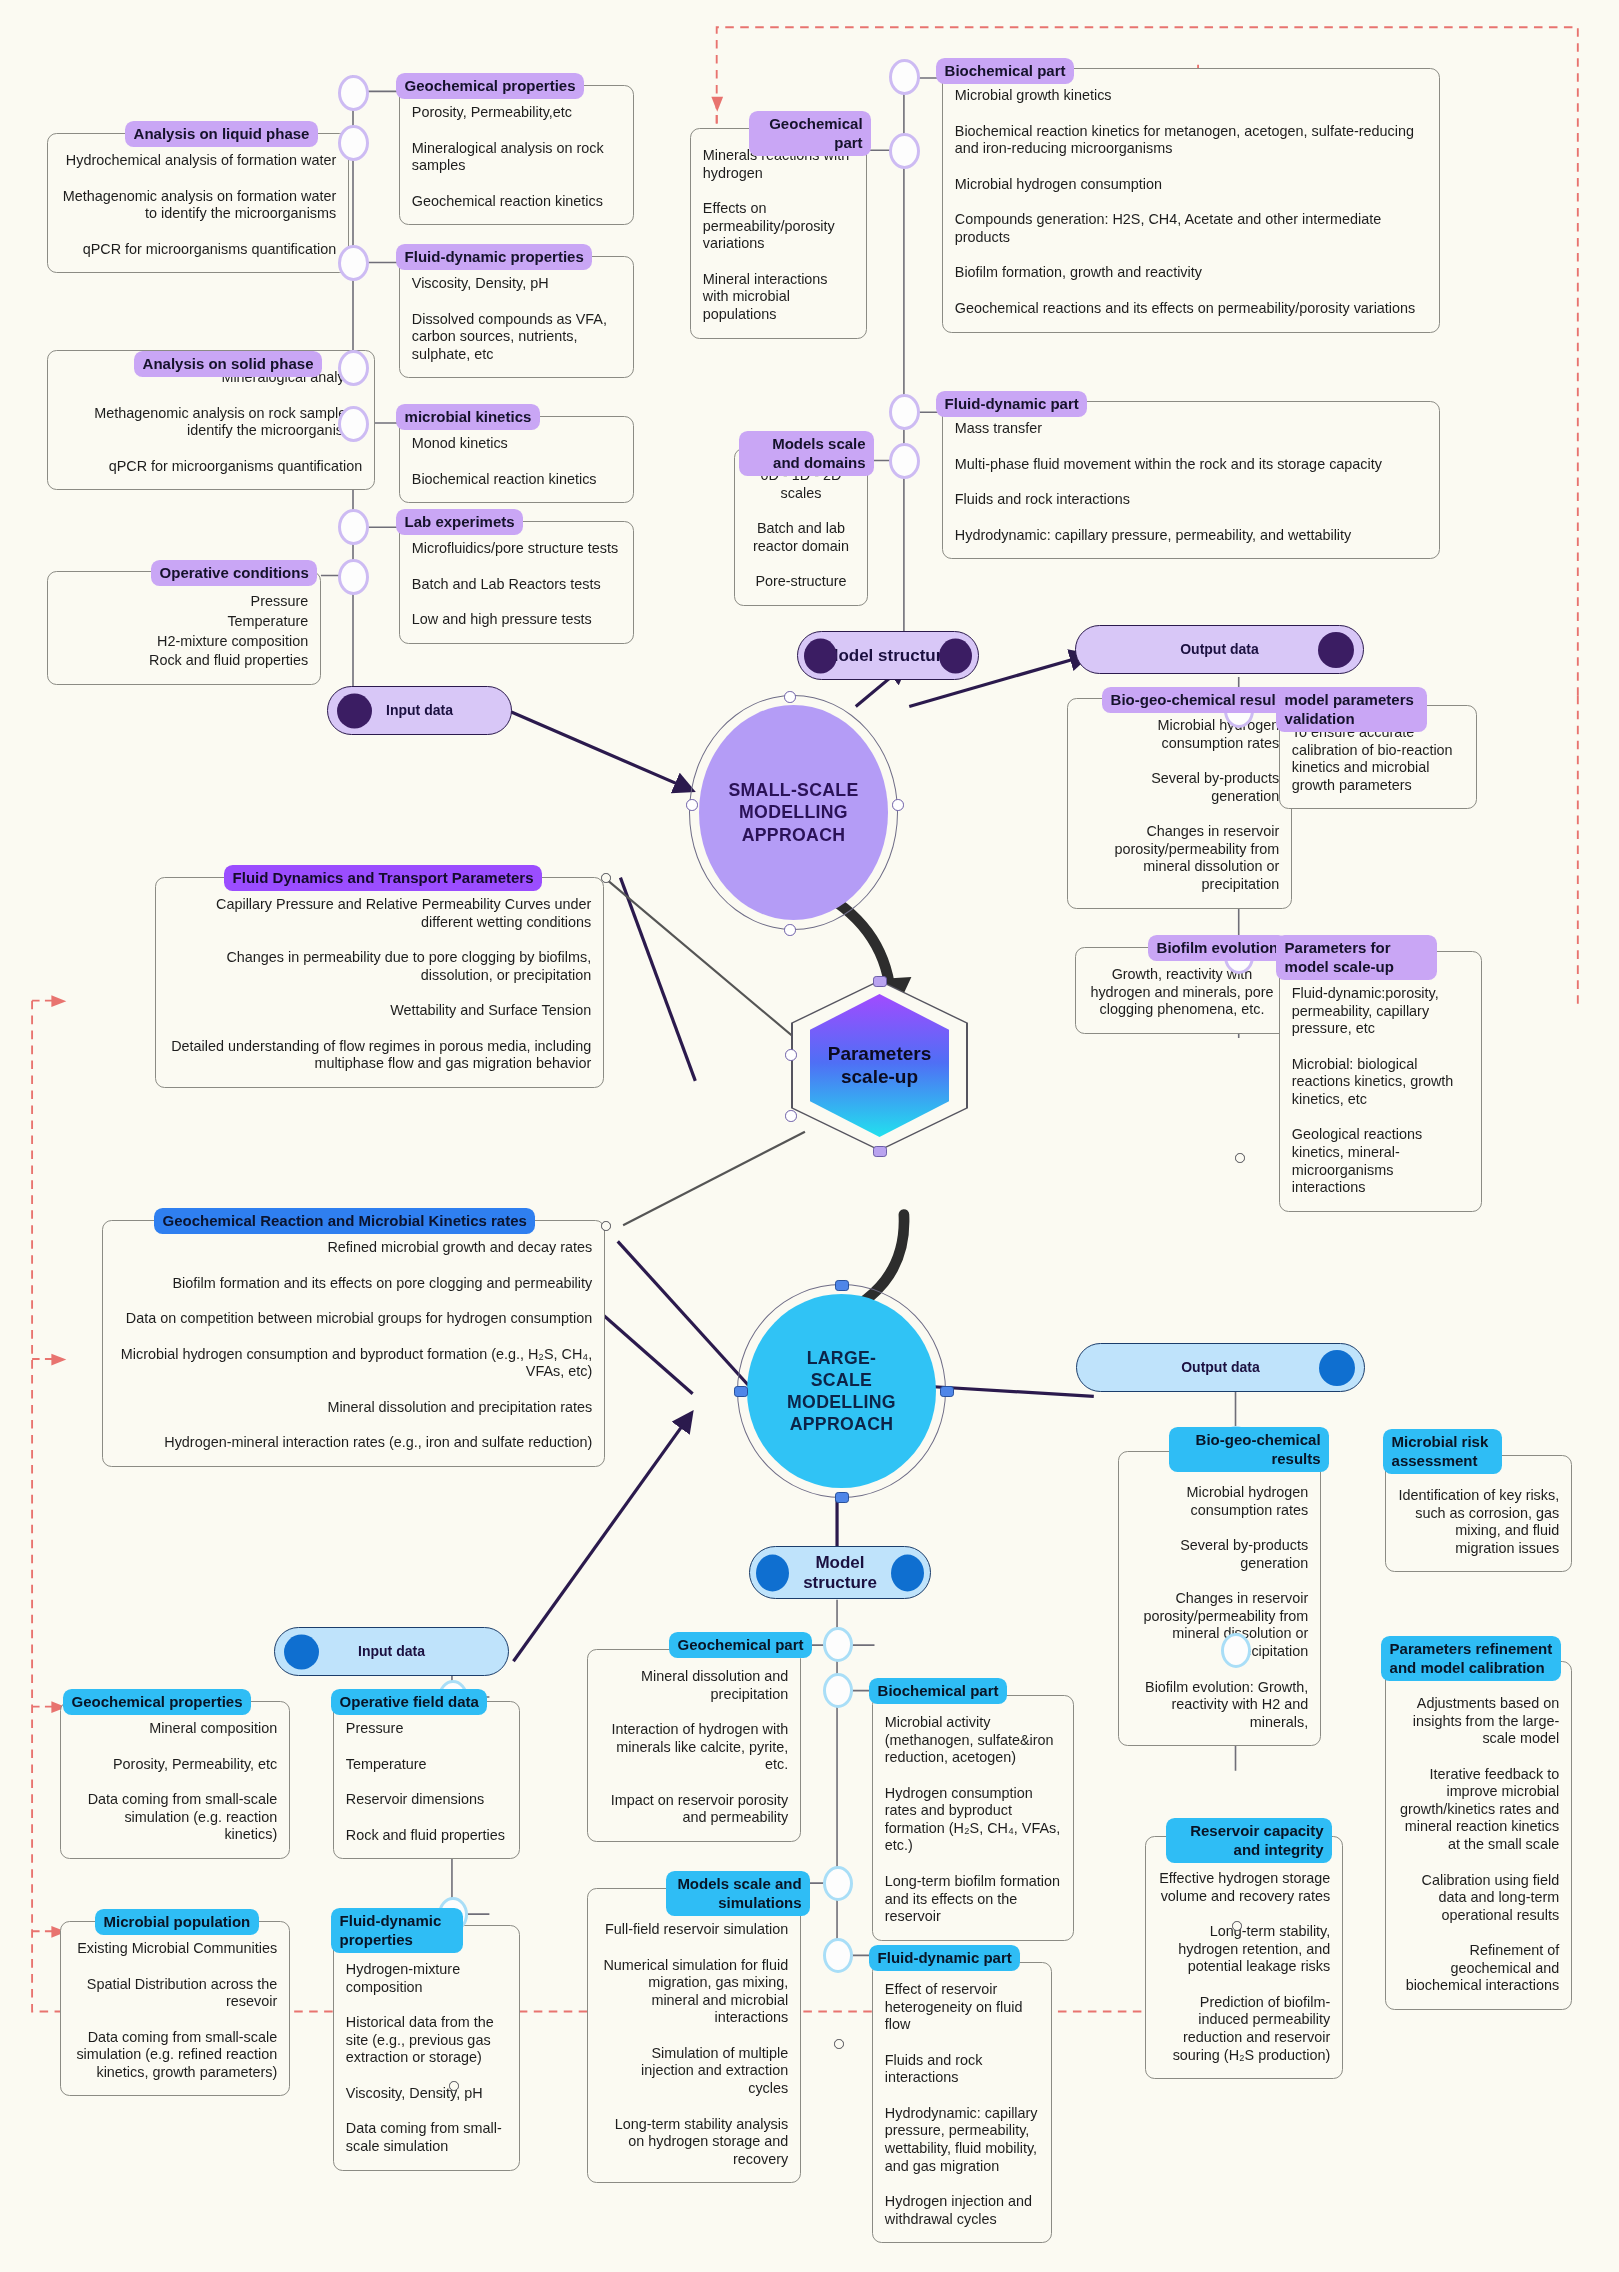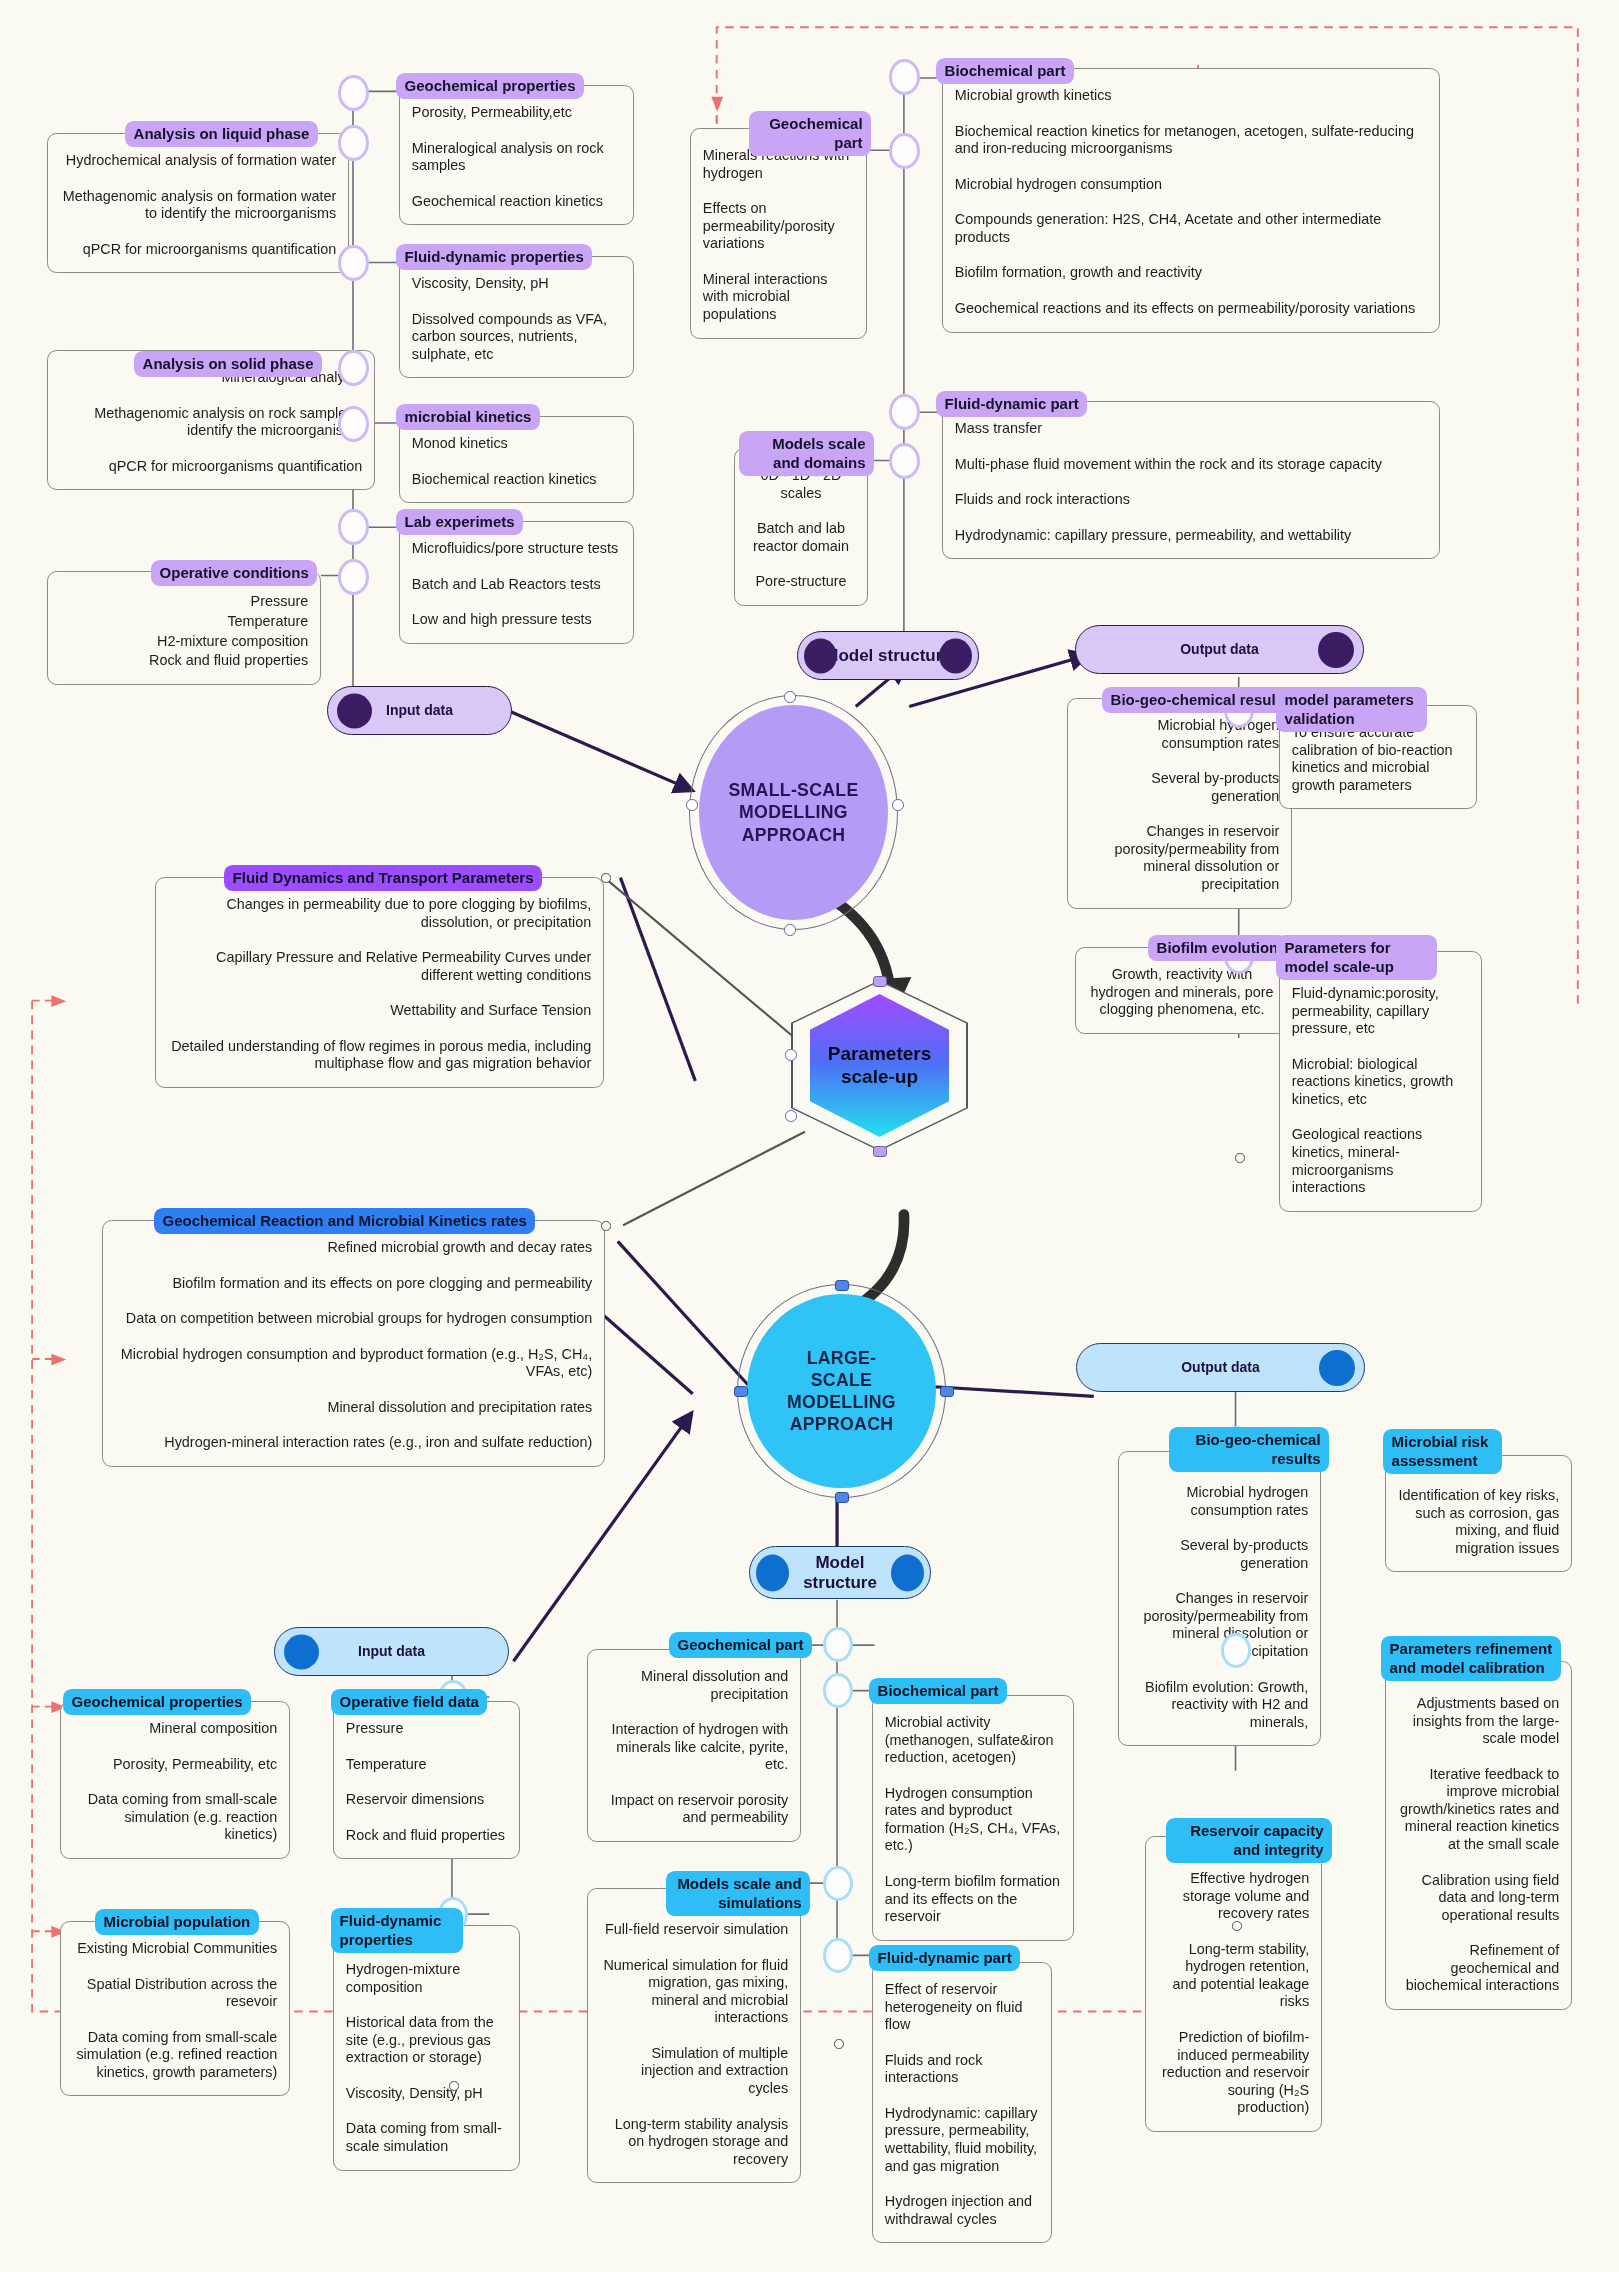--- a/index.html
+++ b/index.html
@@ -366,22 +366,22 @@
   <div class="line">Microbial: biological reactions kinetics, growth kinetics, etc</div>
   <div class="line">Geological reactions kinetics, mineral-microorganisms interactions</div>
 </div>
 <div class="pill purple" style="left:1276px;top:935px;width:144px;">Parameters for model scale-up</div>
 
 <div class="ring p" style="left:1224px;top:693px;width:30px;height:35px;"></div>
 <div class="ring p" style="left:1224px;top:939px;width:30px;height:35px;"></div>
 <div class="tinydot" style="left:1235px;top:1153px;"></div>
 
 <div class="card ra" style="left:155px;top:877px;width:449px;">
+  <div class="line">Capillary Pressure and Relative Permeability Curves under different wetting conditions</div>
   <div class="line">Changes in permeability due to pore clogging by biofilms, dissolution, or precipitation</div>
-  <div class="line">Capillary Pressure and Relative Permeability Curves under different wetting conditions</div>
   <div class="line">Wettability and Surface Tension</div>
   <div class="line">Detailed understanding of flow regimes in porous media, including multiphase flow and gas migration behavior</div>
 </div>
 <div class="pill purple-strong" style="left:224px;top:865px;color:#140b2b;">Fluid Dynamics and Transport Parameters</div>
 
 <div class="card ra" style="left:102px;top:1220px;width:503px;">
   <div class="line">Refined microbial growth and decay rates</div>
   <div class="line">Biofilm formation and its effects on pore clogging and permeability</div>
   <div class="line">Data on competition between microbial groups for hydrogen consumption</div>
   <div class="line">Microbial hydrogen consumption and byproduct formation (e.g., H₂S, CH₄, VFAs, etc)</div>
@@ -504,21 +504,21 @@
 <div class="tinydot" style="left:834px;top:2039px;"></div>
 
 <div class="card ra" style="left:1118px;top:1451px;width:203px;padding-top:32px;">
   <div class="line">Microbial hydrogen consumption rates</div>
   <div class="line">Several by-products generation</div>
   <div class="line">Changes in reservoir porosity/permeability from mineral dissolution or precipitation</div>
   <div class="line">Biofilm evolution: Growth, reactivity with H2 and minerals,</div>
 </div>
 <div class="pill cyan" style="left:1169px;top:1427px;width:143px;text-align:right;">Bio-geo-chemical results</div>
 
-<div class="card ra" style="left:1145px;top:1836px;width:177px;padding-top:33px;">
+<div class="card ra" style="left:1145px;top:1836px;width:198px;padding-top:33px;">
   <div class="line">Effective hydrogen storage volume and recovery rates</div>
   <div class="line">Long-term stability, hydrogen retention, and potential leakage risks</div>
   <div class="line">Prediction of biofilm-induced permeability reduction and reservoir souring (H₂S production)</div>
 </div>
 <div class="pill cyan" style="left:1166px;top:1818px;width:149px;text-align:right;">Reservoir capacity and integrity</div>
 
 <div class="card ra" style="left:1385px;top:1455px;width:187px;padding-top:31px;">
   <div class="line">Identification of key risks, such as corrosion, gas mixing, and fluid migration issues</div>
 </div>
 <div class="pill cyan" style="left:1383px;top:1429px;width:102px;">Microbial risk assessment</div>

